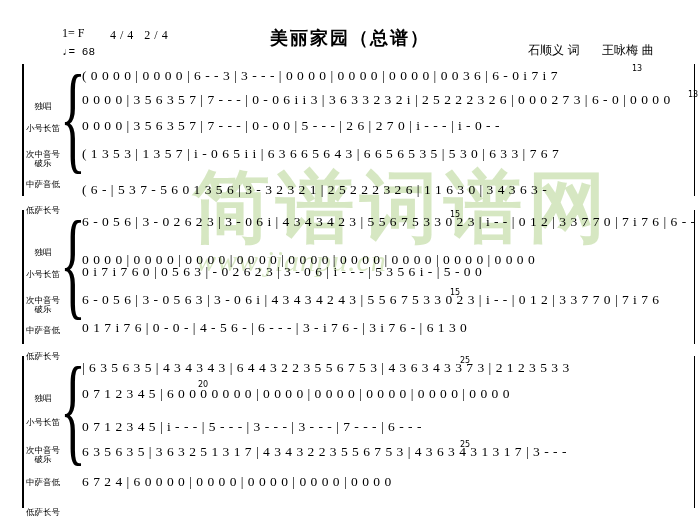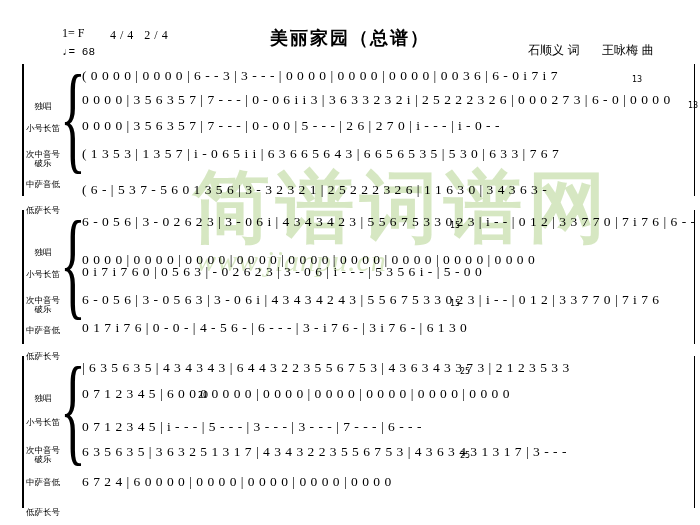--- a/index.html
+++ b/index.html
@@ -97,21 +97,20 @@
     white-space:nowrap;
     letter-spacing:.5px;
     margin-left:18px;
   }
 
   .numbox{
     position:absolute;
     font-size:8px;
     font-family:"DejaVu Sans", sans-serif;
     z-index:3;
-    margin-top:11px;
   }
   .edge-l{position:absolute;left:22px;top:0;width:2px;background:#000;}
   .edge-r{position:absolute;left:694px;top:0;width:1px;background:#000;}
 </style>
 </head>
 <body>
 
 <div class="sheet">
 
   <div class="wm">

